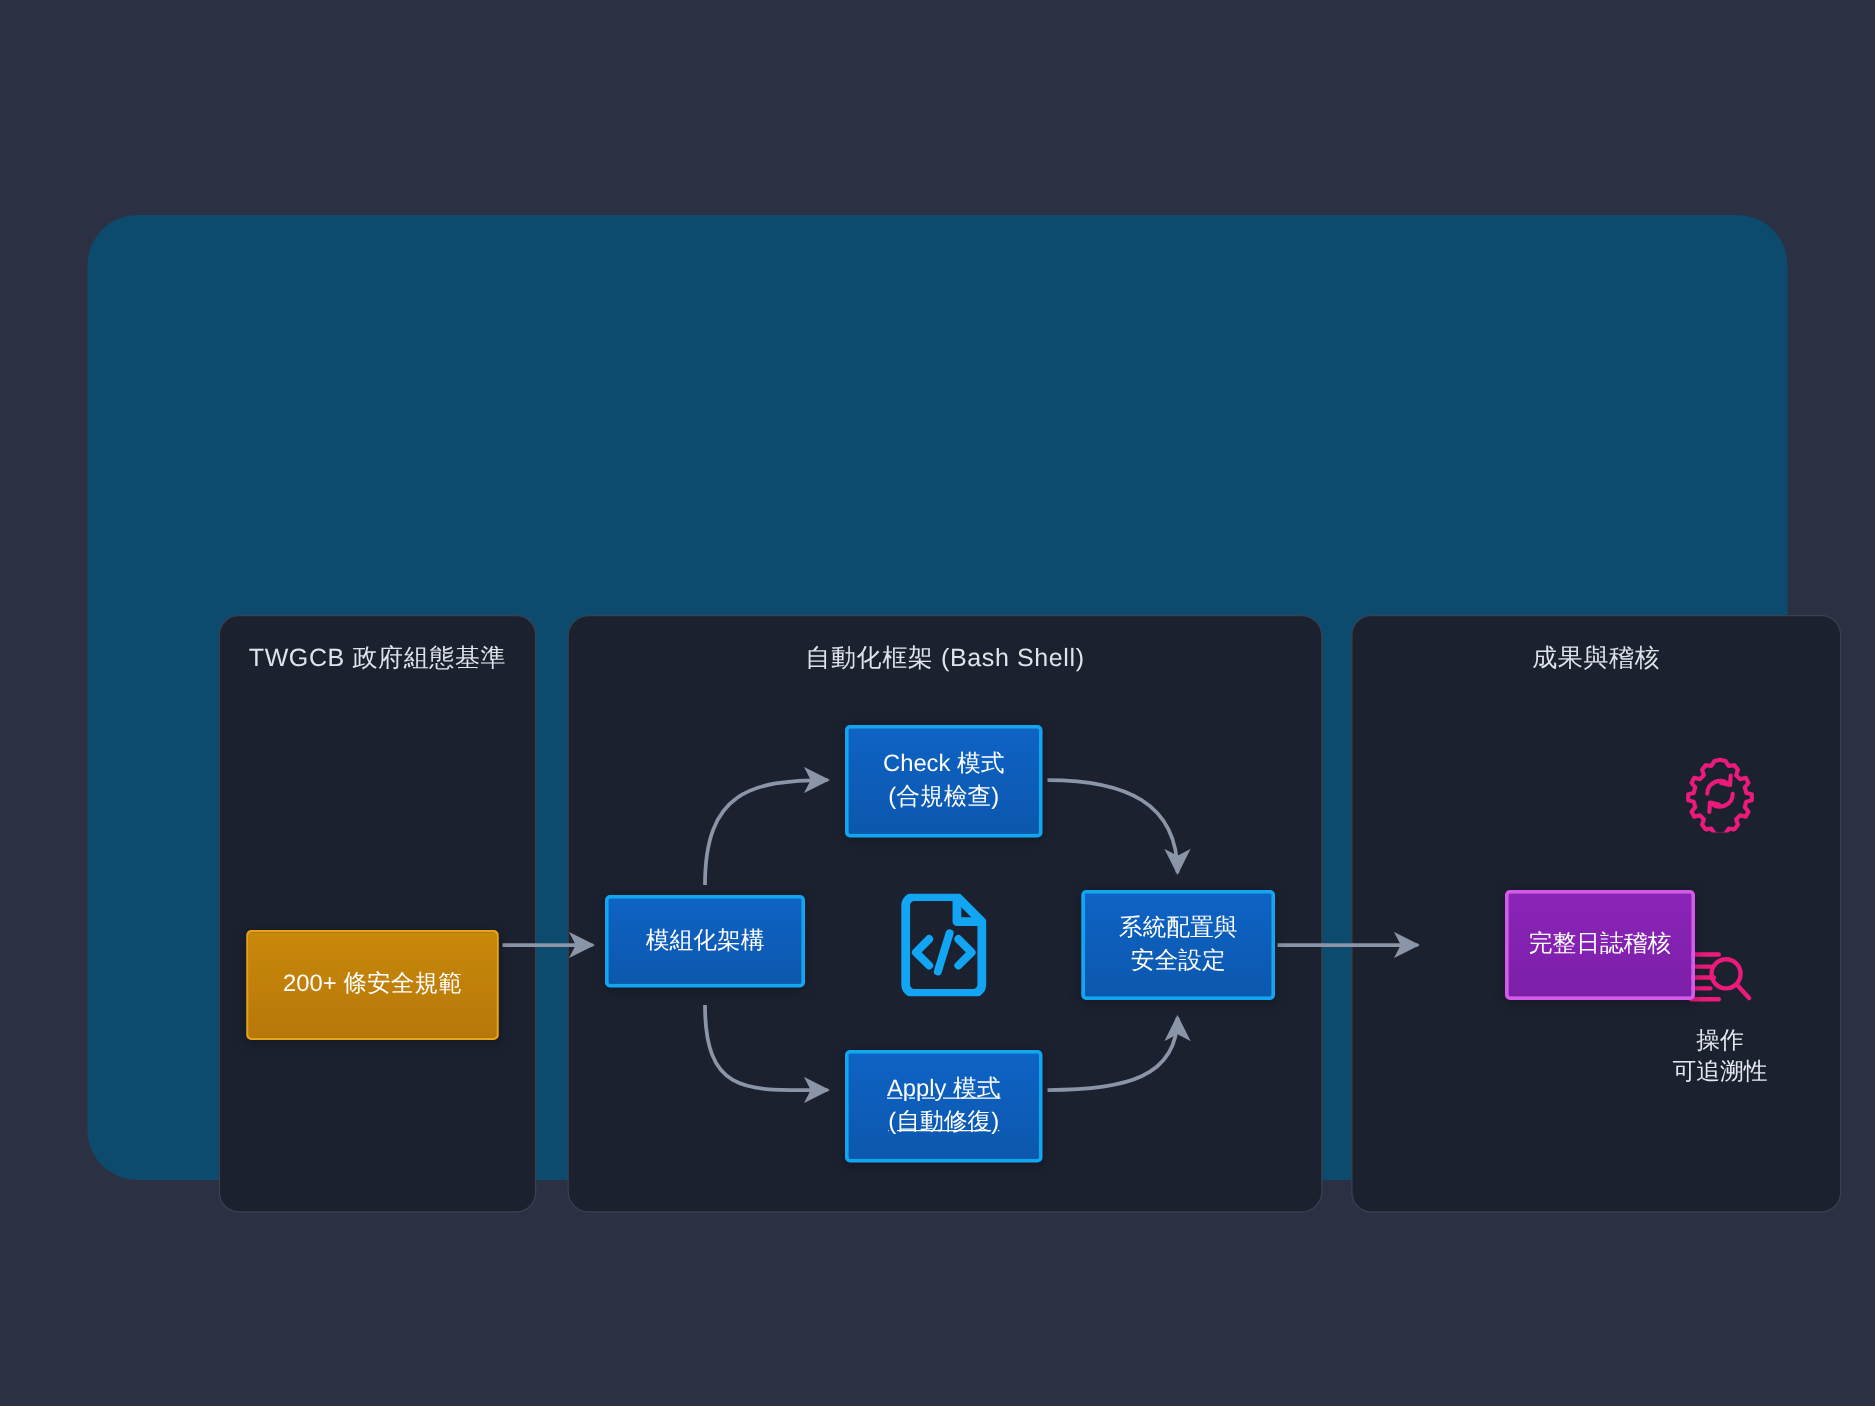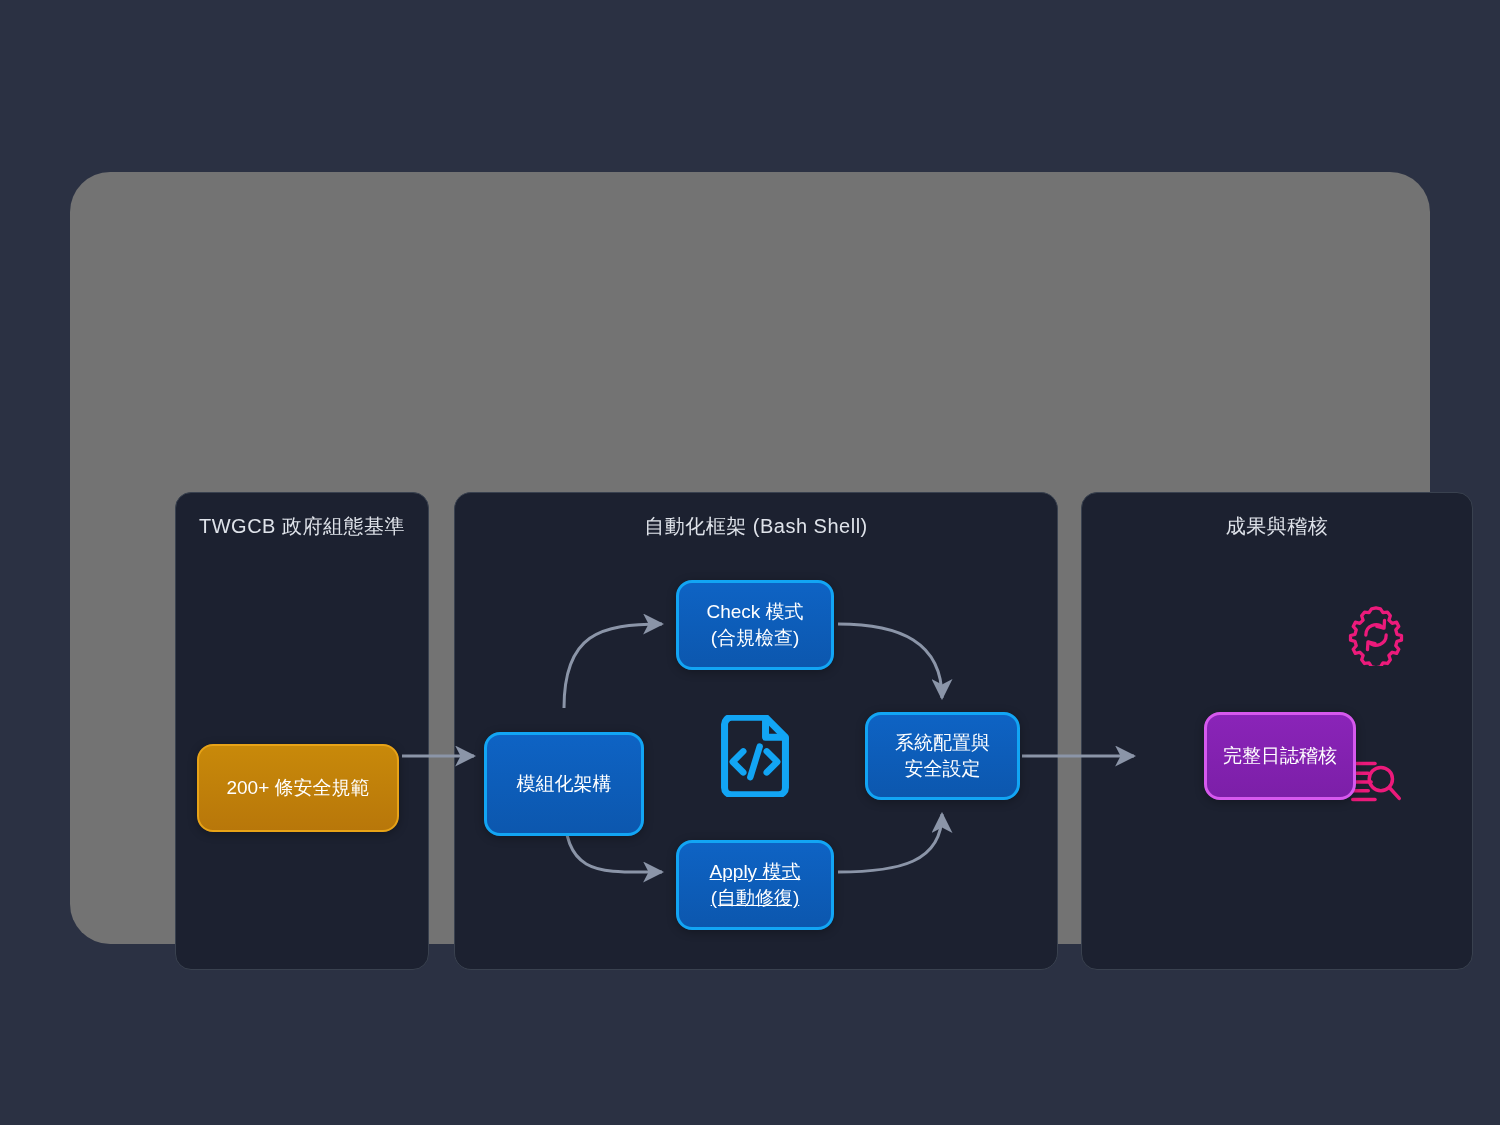--- a/index.html
+++ b/index.html
@@ -18,21 +18,21 @@
     height: 1125px;
   }
 
   
   .card {
     position: absolute;
     left: 70px;
     top: 172px;
     width: 1360px;
     height: 772px;
-    background: #737373;
+    background: #0c4a6e;
     border-radius: 40px;
   }
 
   
   .panel {
     position: absolute;
     background: #1c2130;
     border: 1px solid #39414f;
     border-radius: 16px;
   }
@@ -48,21 +48,21 @@
     white-space: nowrap;
   }
 
   #panel-baseline  { left: 105px;  top: 320px; width: 252px; height: 476px; }
   #panel-framework { left: 384px;  top: 320px; width: 602px; height: 476px; border-radius: 17px; }
   #panel-outcome   { left: 1011px; top: 320px; width: 390px; height: 476px; }
 
   
   .node {
     position: absolute;
-    border-radius: 16px;
+    border-radius: 4px;
     display: flex;
     align-items: center;
     justify-content: center;
     text-align: center;
     color: #ffffff;
     font-size: 19px;
     line-height: 1.38;
     box-sizing: border-box;
     z-index: 5;
   }
@@ -77,21 +77,21 @@
     border: 3px solid #12a5f4;
     box-shadow: 0 2px 10px rgba(0,0,0,0.30);
   }
   .node-purple {
     background: linear-gradient(180deg, #8a24b8 0%, #7c1fa8 100%);
     border: 3px solid #d659ee;
     box-shadow: 0 2px 10px rgba(0,0,0,0.30);
   }
 
   #node-rules     { left: 127px; top: 572px; width: 202px; height: 88px; }
-  #node-modular   { left: 414px; top: 560px; width: 160px; height: 104px; font-family: Liberation Serif, serif; }
+  #node-modular   { left: 414px; top: 544px; width: 160px; height: 74px; font-family: Liberation Serif, serif; }
   #node-check     { left: 606px; top: 408px; width: 158px; height: 90px; }
   #node-apply     { left: 606px; top: 668px; width: 158px; height: 90px; text-decoration: underline; }
   #node-config    { left: 795px; top: 540px; width: 155px; height: 88px; }
   #node-audit     { left: 1134px; top: 540px; width: 152px; height: 88px; }
 
   
   #code-icon {
     position: absolute;
     left: 647px;
     top: 543px;
@@ -220,16 +220,18 @@
     <div class="benefit" id="benefit-1">
       <svg class="benefit-icon" viewBox="0 0 64 64" xmlns="http://www.w3.org/2000/svg">
         <path d="M8 14 H31" stroke="#ec1a7b" stroke-width="3.6" stroke-linecap="round" fill="none"></path>
         <path d="M8 24 H24" stroke="#ec1a7b" stroke-width="3.6" stroke-linecap="round" fill="none"></path>
         <path d="M8 33 H27" stroke="#ec1a7b" stroke-width="3.6" stroke-linecap="round" fill="none"></path>
         <path d="M8 42 H24" stroke="#ec1a7b" stroke-width="3.6" stroke-linecap="round" fill="none"></path>
         <path d="M8 51 H31" stroke="#ec1a7b" stroke-width="3.6" stroke-linecap="round" fill="none"></path>
         <circle cx="37" cy="30" r="12" fill="none" stroke="#ec1a7b" stroke-width="3.6"></circle>
         <path d="M46 39 L56 50" stroke="#ec1a7b" stroke-width="3.6" stroke-linecap="round" fill="none"></path>
       </svg>
+      <div class="benefit-label">操作
+可追溯性</div>
     </div>
 
   </div>
 </div>
 
 </body></html>

